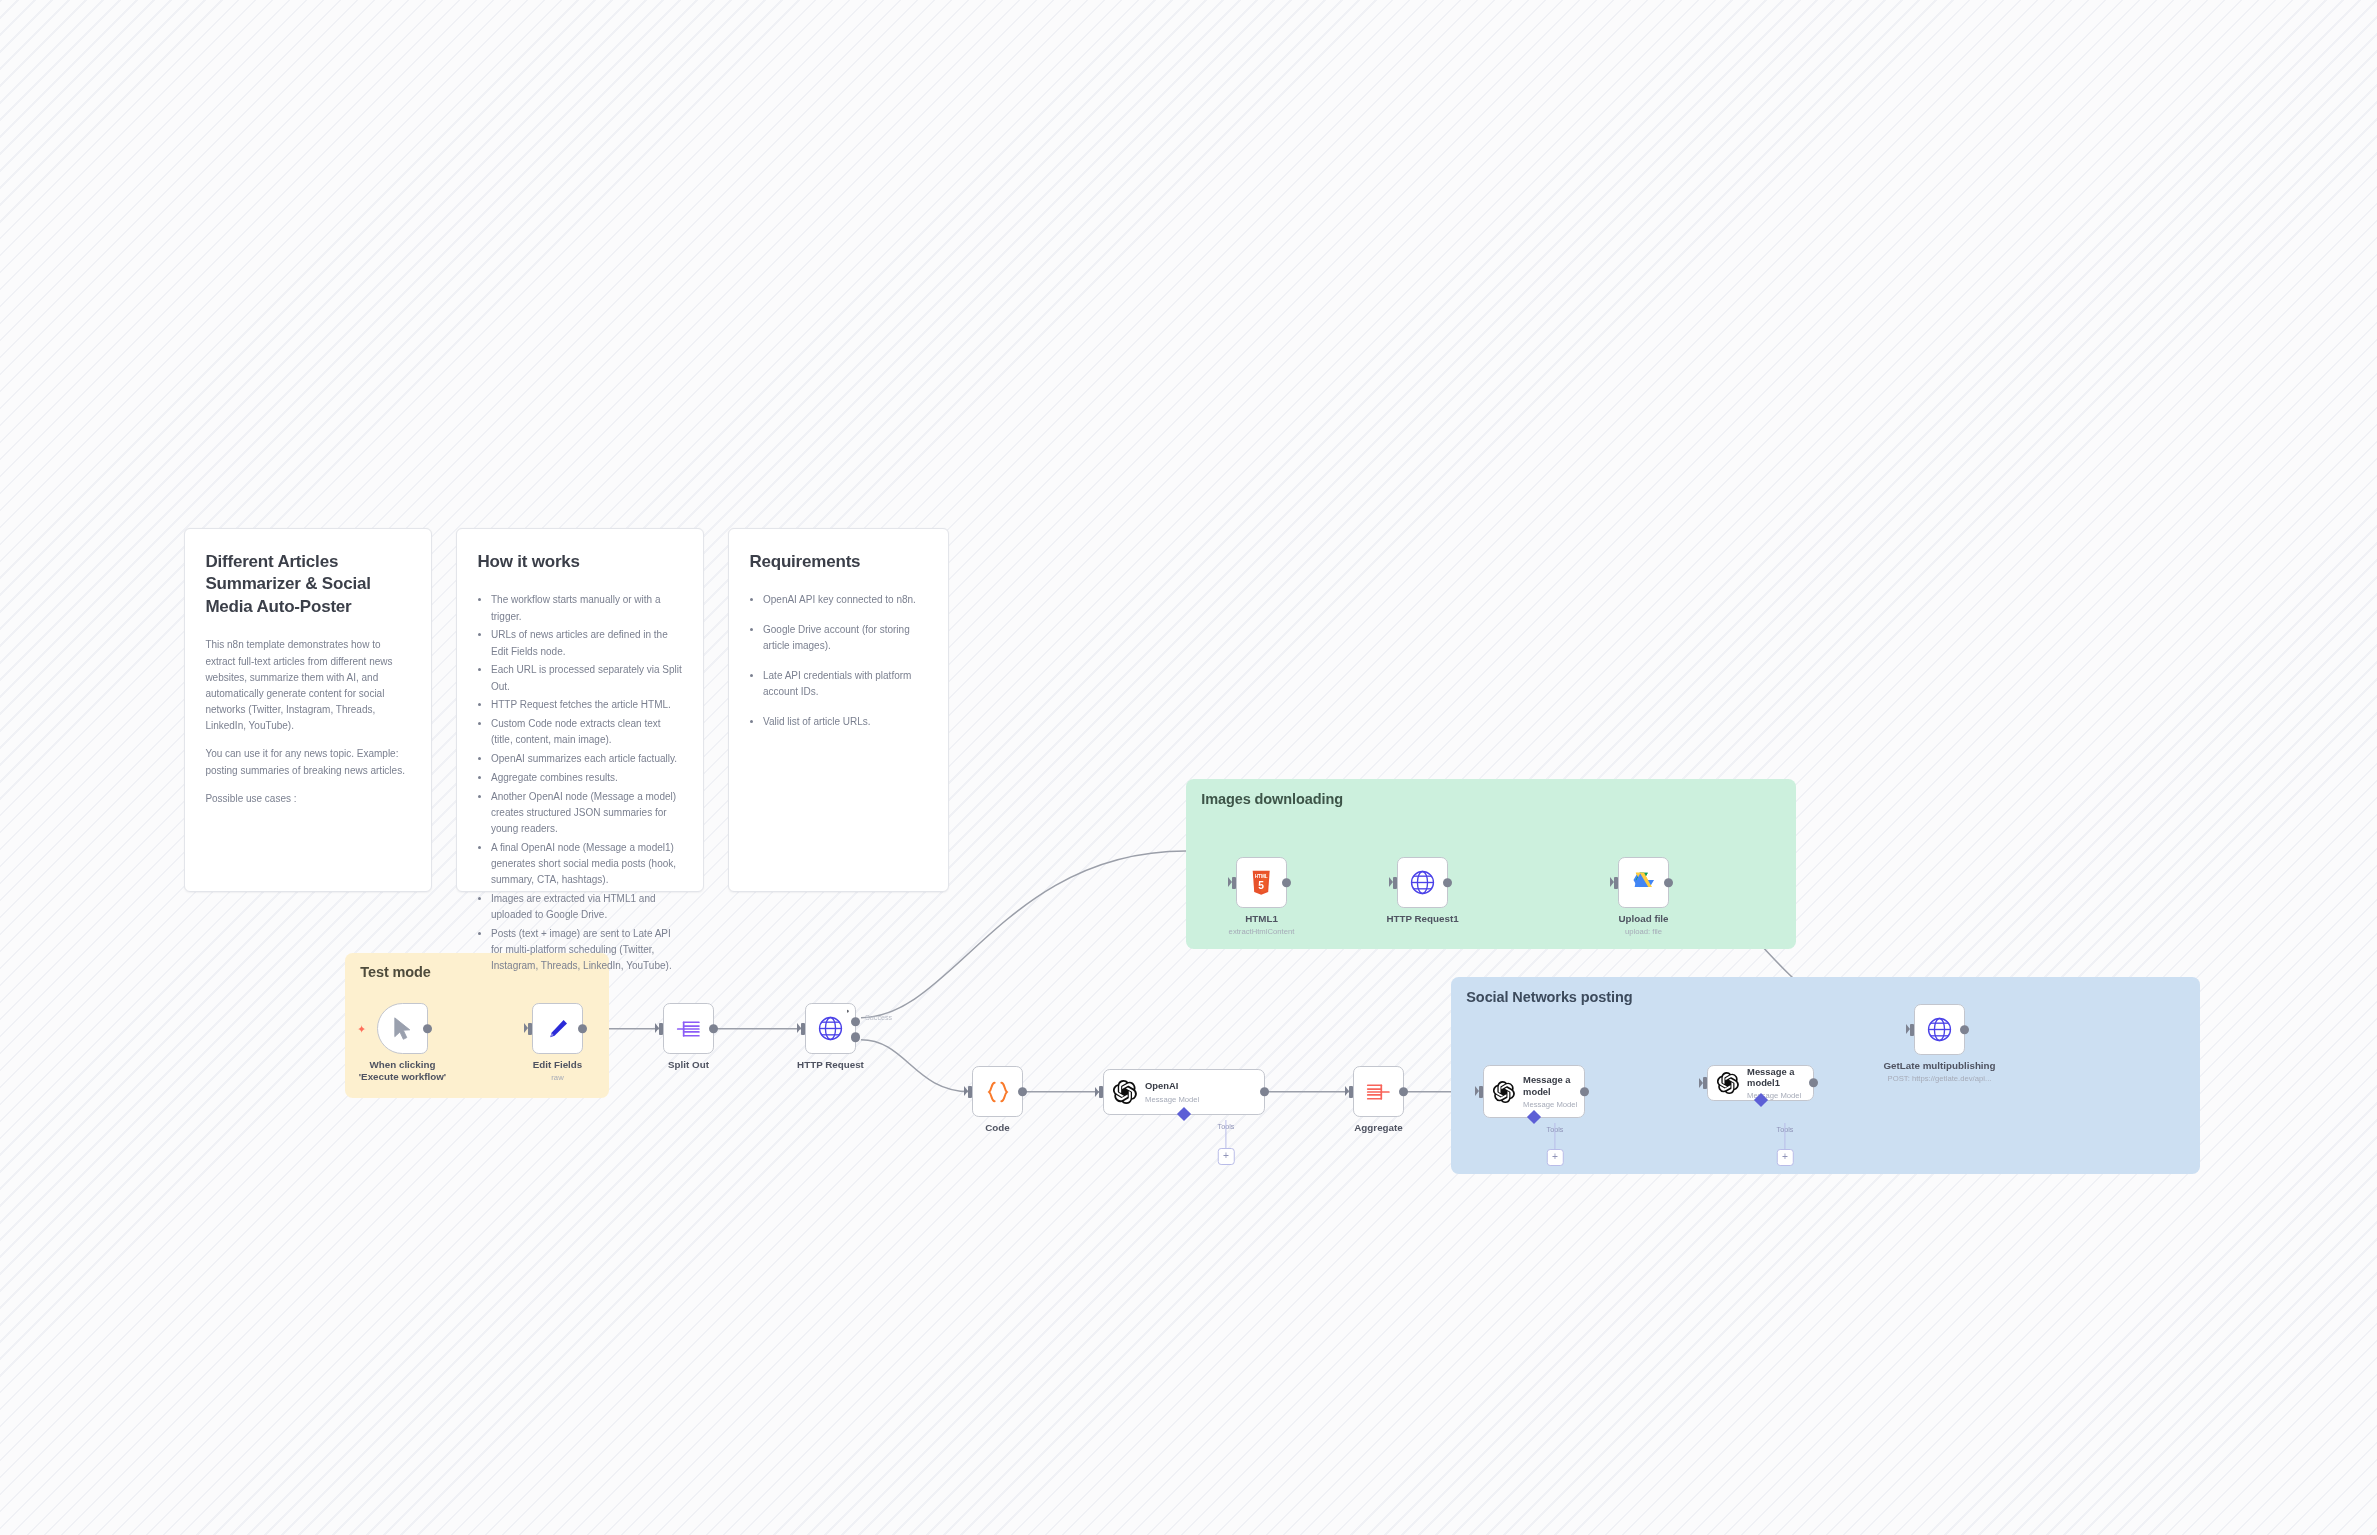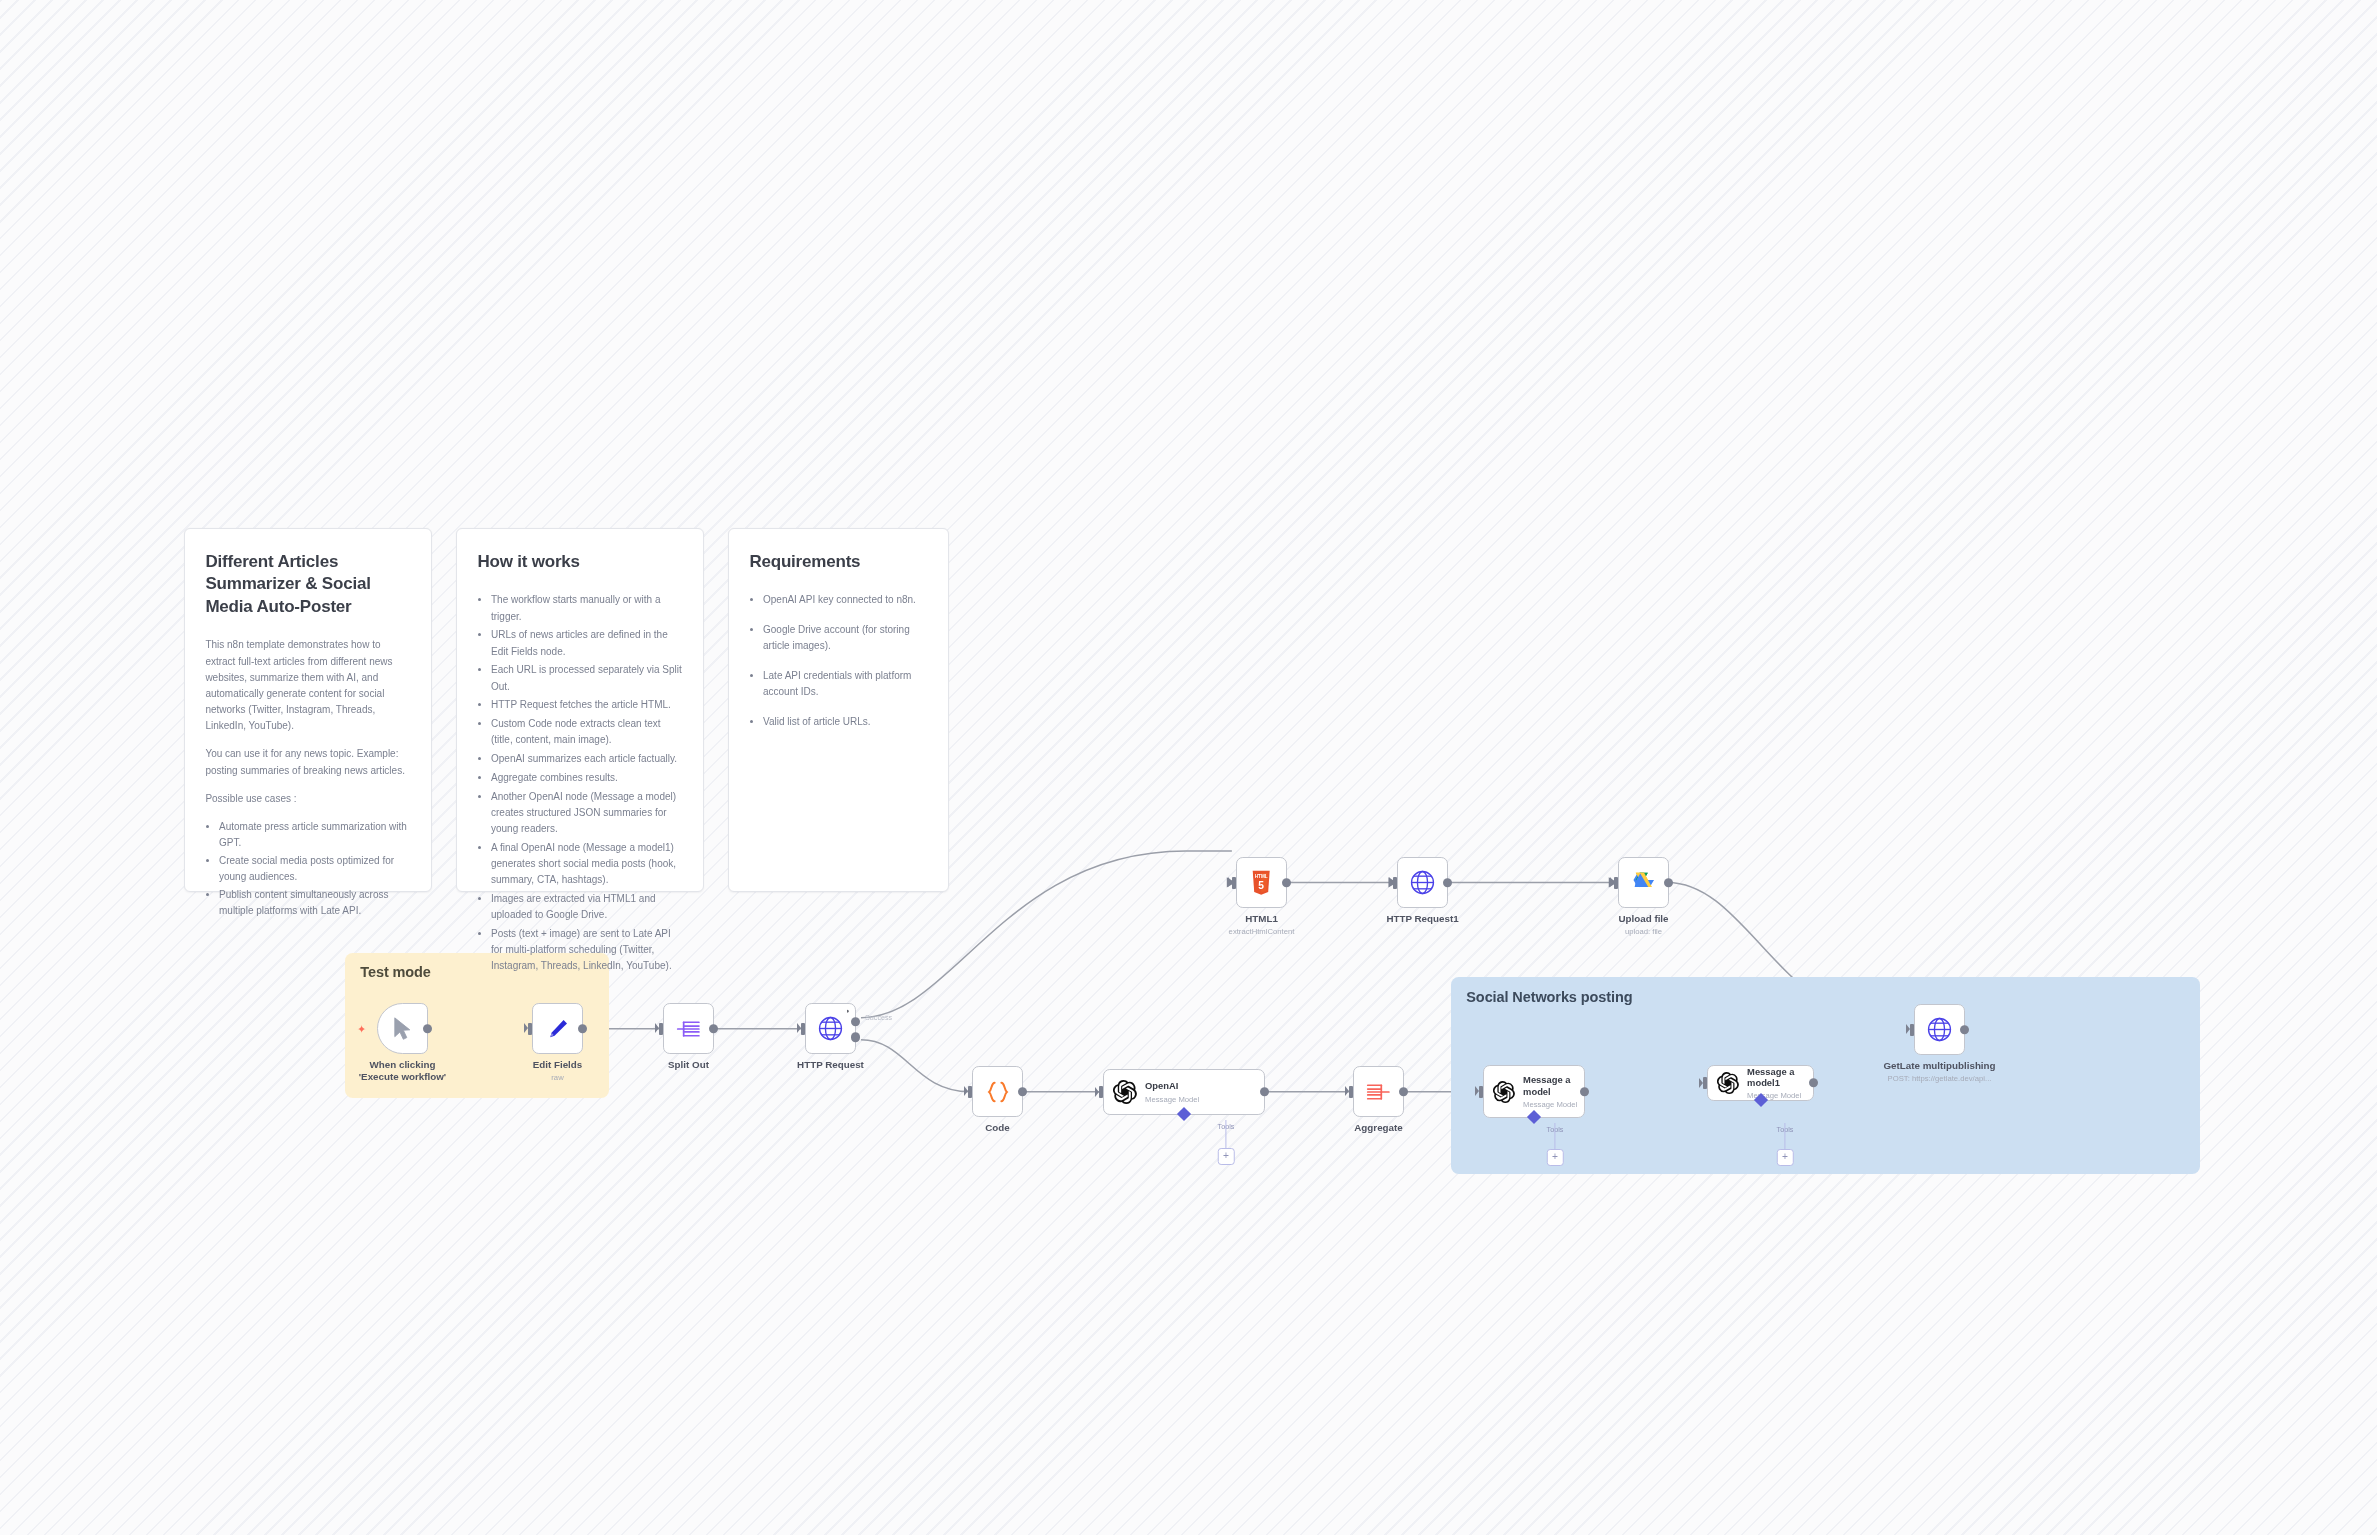--- a/index.html
+++ b/index.html
@@ -283,35 +283,33 @@
       <polygon points="1891,1031 1901,1037 1891,1043"></polygon>
       <polygon points="1994,1277 2004,1283 1994,1289"></polygon>
       <polygon points="2239,1204 2249,1210 2239,1216"></polygon>
     </g>
   </svg>
 
   <div class="group" id="group-testmode">
     <div class="group-title">Test mode</div>
   </div>
 
+  <div class="group" id="group-images">
+    <div class="group-title">Images downloading</div>
+  </div>
 
   <div class="group" id="group-social">
     <div class="group-title">Social Networks posting</div>
   </div>
 
   <div class="note" id="note-summarizer">
     <div class="note-title">Different Articles Summarizer &amp; Social Media Auto-Poster</div>
     <p>This n8n template demonstrates how to extract full-text articles from different news websites, summarize them with AI, and automatically generate content for social networks (Twitter, Instagram, Threads, LinkedIn, YouTube).</p>
     <p>You can use it for any news topic. Example: posting summaries of breaking news articles.</p>
     <p>Possible use cases :</p>
-    <ul>
-      <li>Automate press article summarization with GPT.</li>
-      <li>Create social media posts optimized for young audiences.</li>
-      <li>Publish content simultaneously across multiple platforms with Late API.</li>
-    </ul>
   </div>
 
   <div class="note" id="note-howitworks">
     <div class="note-title">How it works</div>
     <ul class="works">
       <li>The workflow starts manually or with a trigger.</li>
       <li>URLs of news articles are defined in the Edit Fields node.</li>
       <li>Each URL is processed separately via Split Out.</li>
       <li>HTTP Request fetches the article HTML.</li>
       <li>Custom Code node extracts clean text (title, content, main image).</li>

